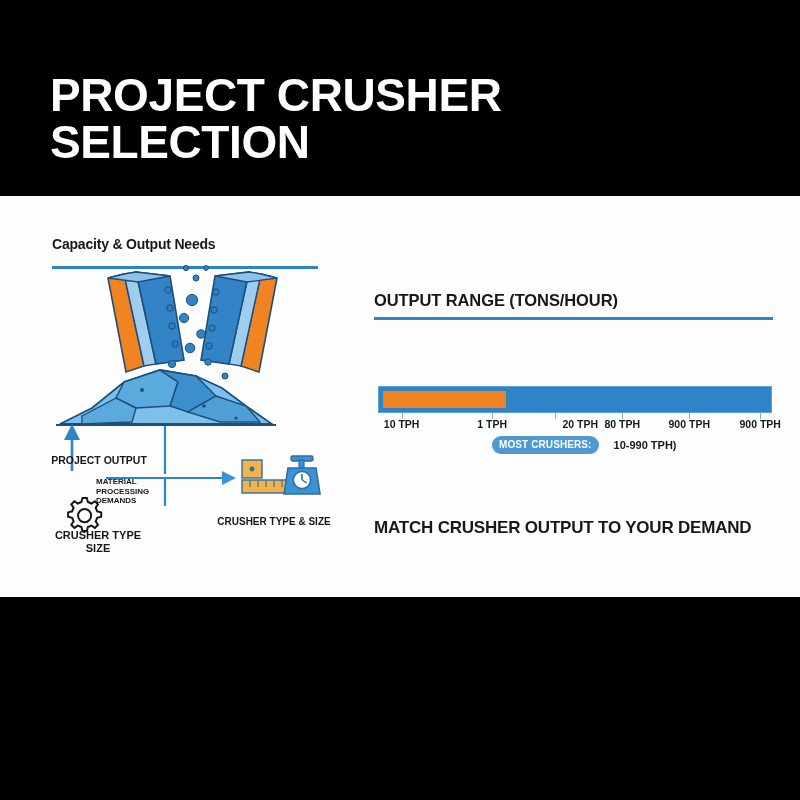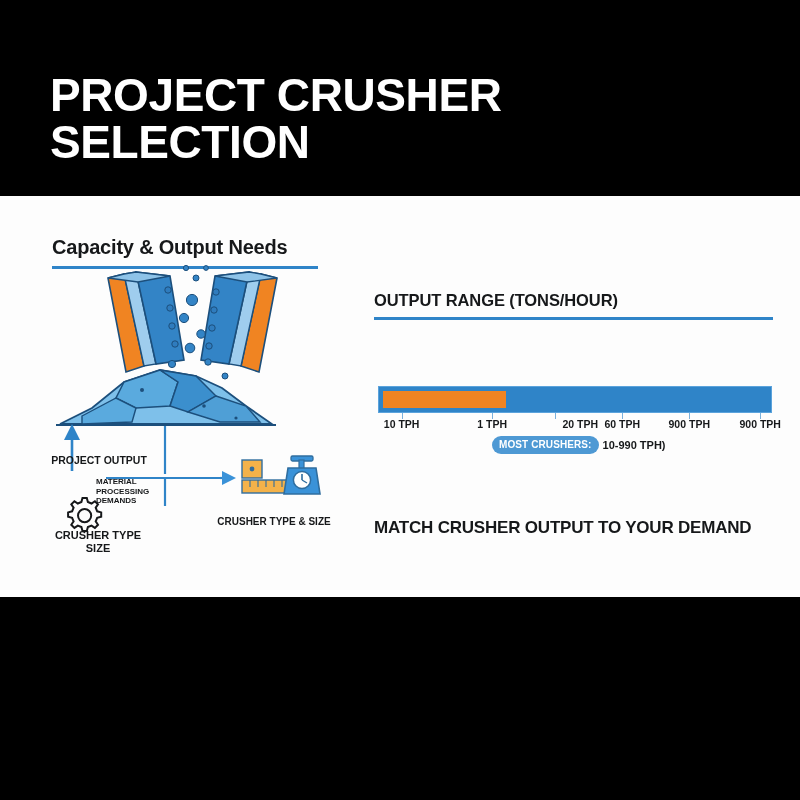--- a/index.html
+++ b/index.html
@@ -44,21 +44,21 @@
     position: absolute;
     left: 0; top: 196px;
     width: 800px; height: 401px;
     background: #fdfdfd;
   }
 
   
   .left-heading {
     position: absolute;
     left: 52px; top: 40px;
-    font-size: 20px;
+    font-size: 14px;
     font-weight: bold;
     color: #16181a;
     letter-spacing: -0.2px;
   }
   .left-heading-rule {
     position: absolute;
     left: 52px; top: 70px;
     width: 266px; height: 3px;
     background: #2f84c8;
   }
@@ -120,21 +120,21 @@
     white-space: nowrap;
     transform: translateX(-50%);
   }
 
   
   .badge-row {
     position: absolute;
     left: 492px; top: 240px;
     display: flex;
     align-items: center;
-    gap: 4px;
+    gap: 15px;
     justify-content: center;
   }
   .badge-pill {
     background: #4e99d4;
     color: #ffffff;
     font-size: 10px;
     font-weight: bold;
     padding: 3px 7px 4px 7px;
     border-radius: 9px;
     letter-spacing: 0.1px;
@@ -344,21 +344,21 @@
         <i style="left: 29%;"></i>
         <i style="left: 45%;"></i>
         <i style="left: 62%;"></i>
         <i style="left: 79%;"></i>
         <i style="left: 97%;"></i>
       </div>
     <div class="tick-labels" id="tick-labels">
         <span style="left: 29.64px;">10 TPH</span>
         <span style="left: 120.26px;">1 TPH</span>
         <span style="left: 183.3px; margin-left: 25px;">20 TPH</span>
-        <span style="left: 250.28px;">60 TPH</span>
+        <span style="left: 250.28px;">80 TPH</span>
         <span style="left: 317.26px;">900 TPH</span>
         <span style="left: 388.18px;">900 TPH</span>
       </div>
 
     <div class="badge-row">
       <span class="badge-pill">MOST CRUSHERS:</span>
       <span class="badge-value">10-990 TPH)</span>
     </div>
 
     <div class="closing-line">MATCH CRUSHER OUTPUT TO YOUR DEMAND</div>

